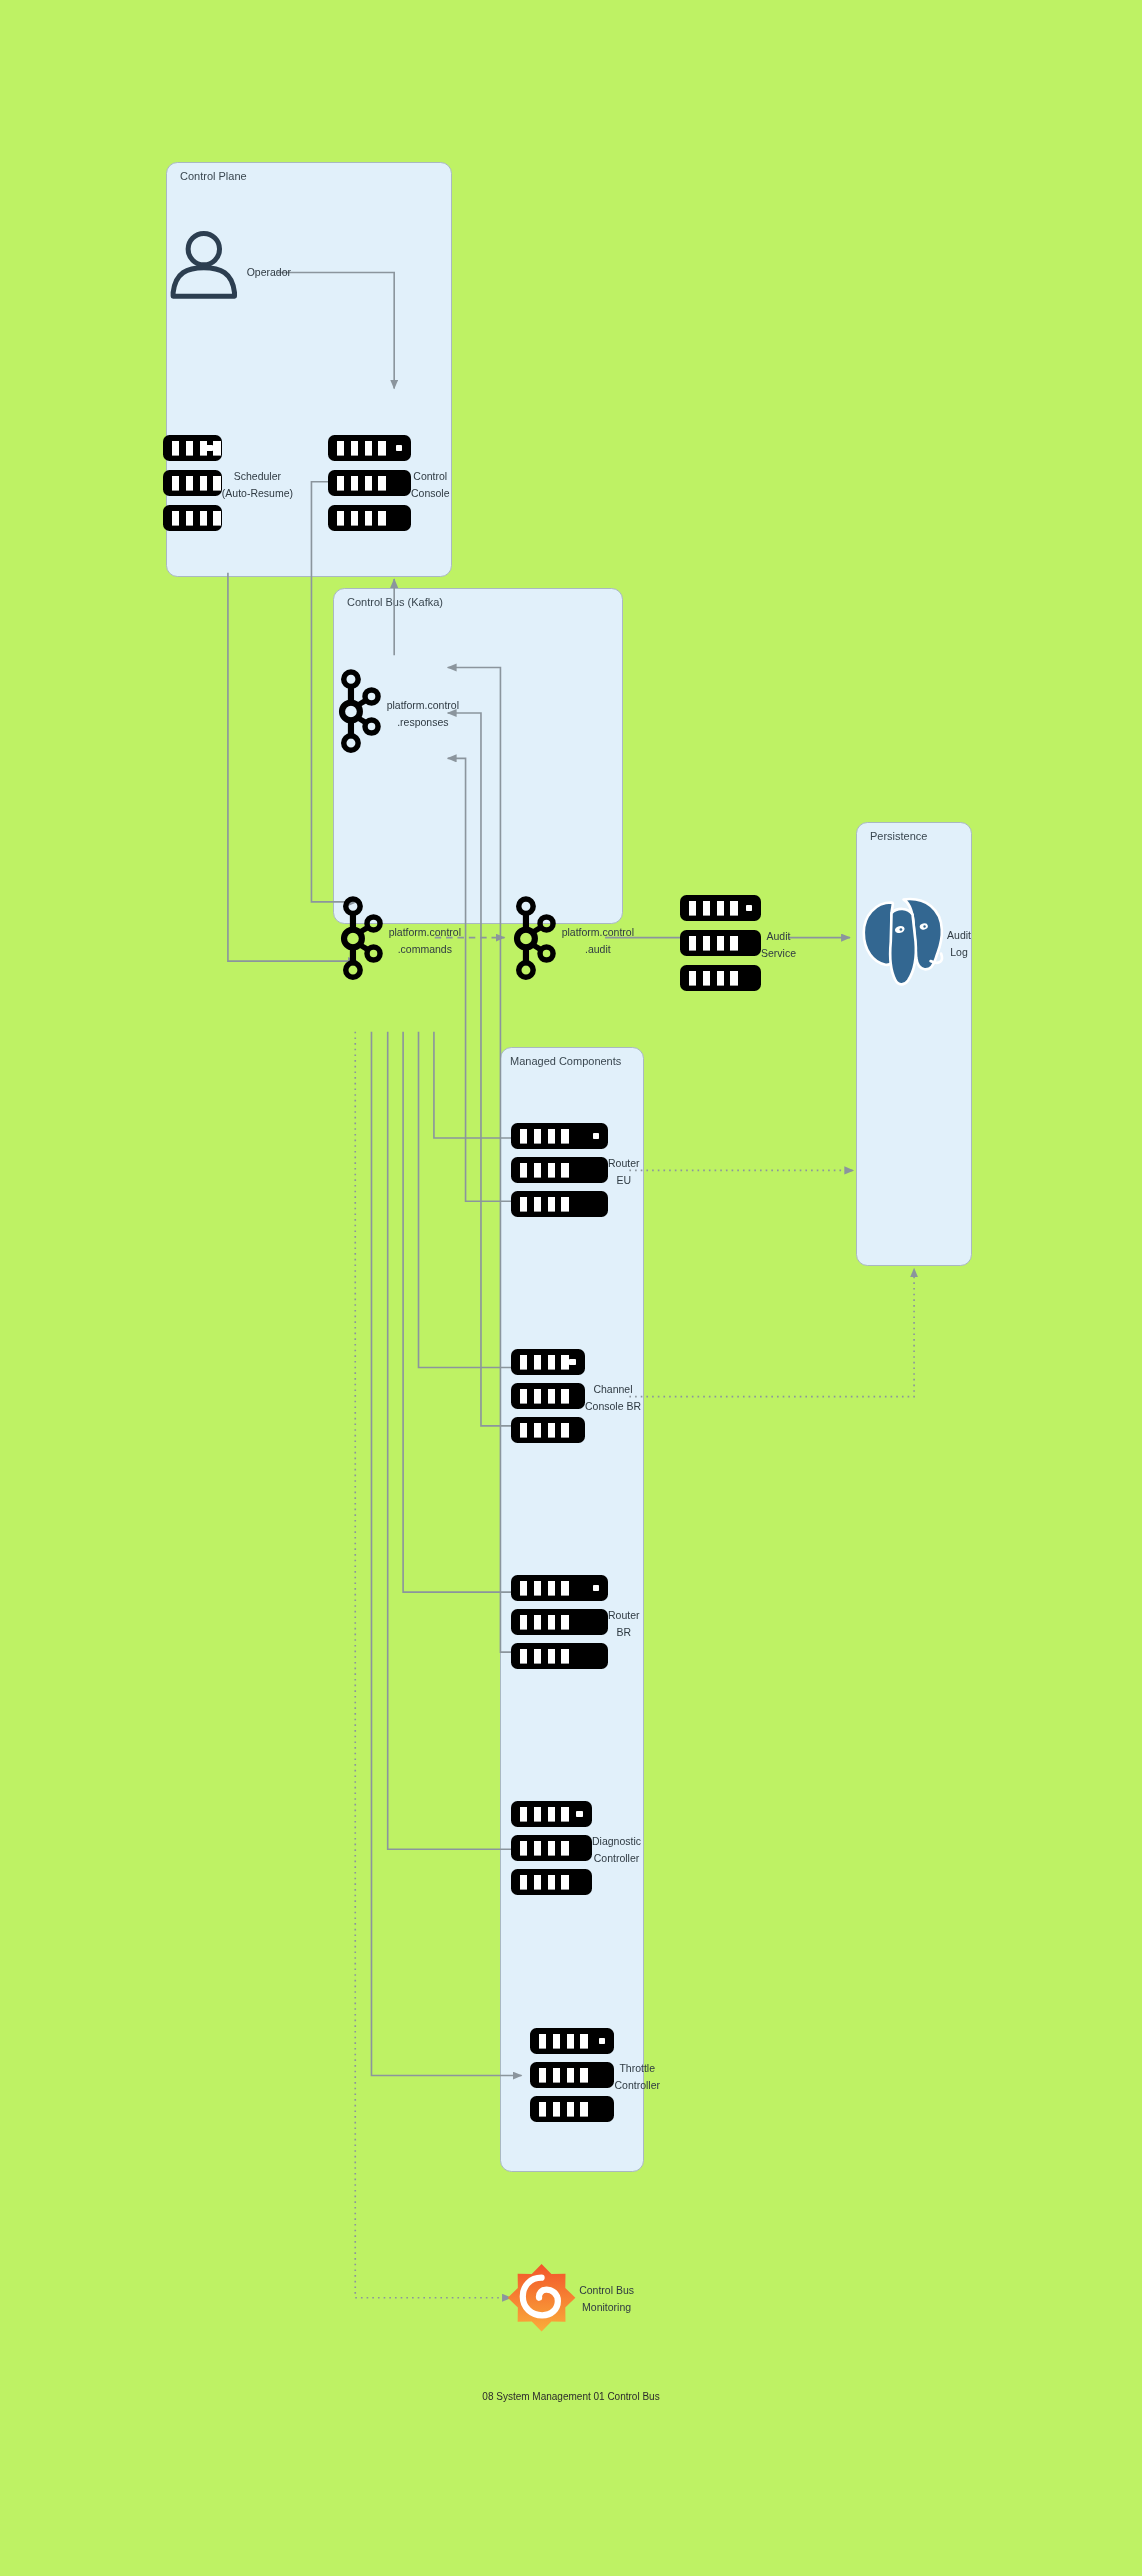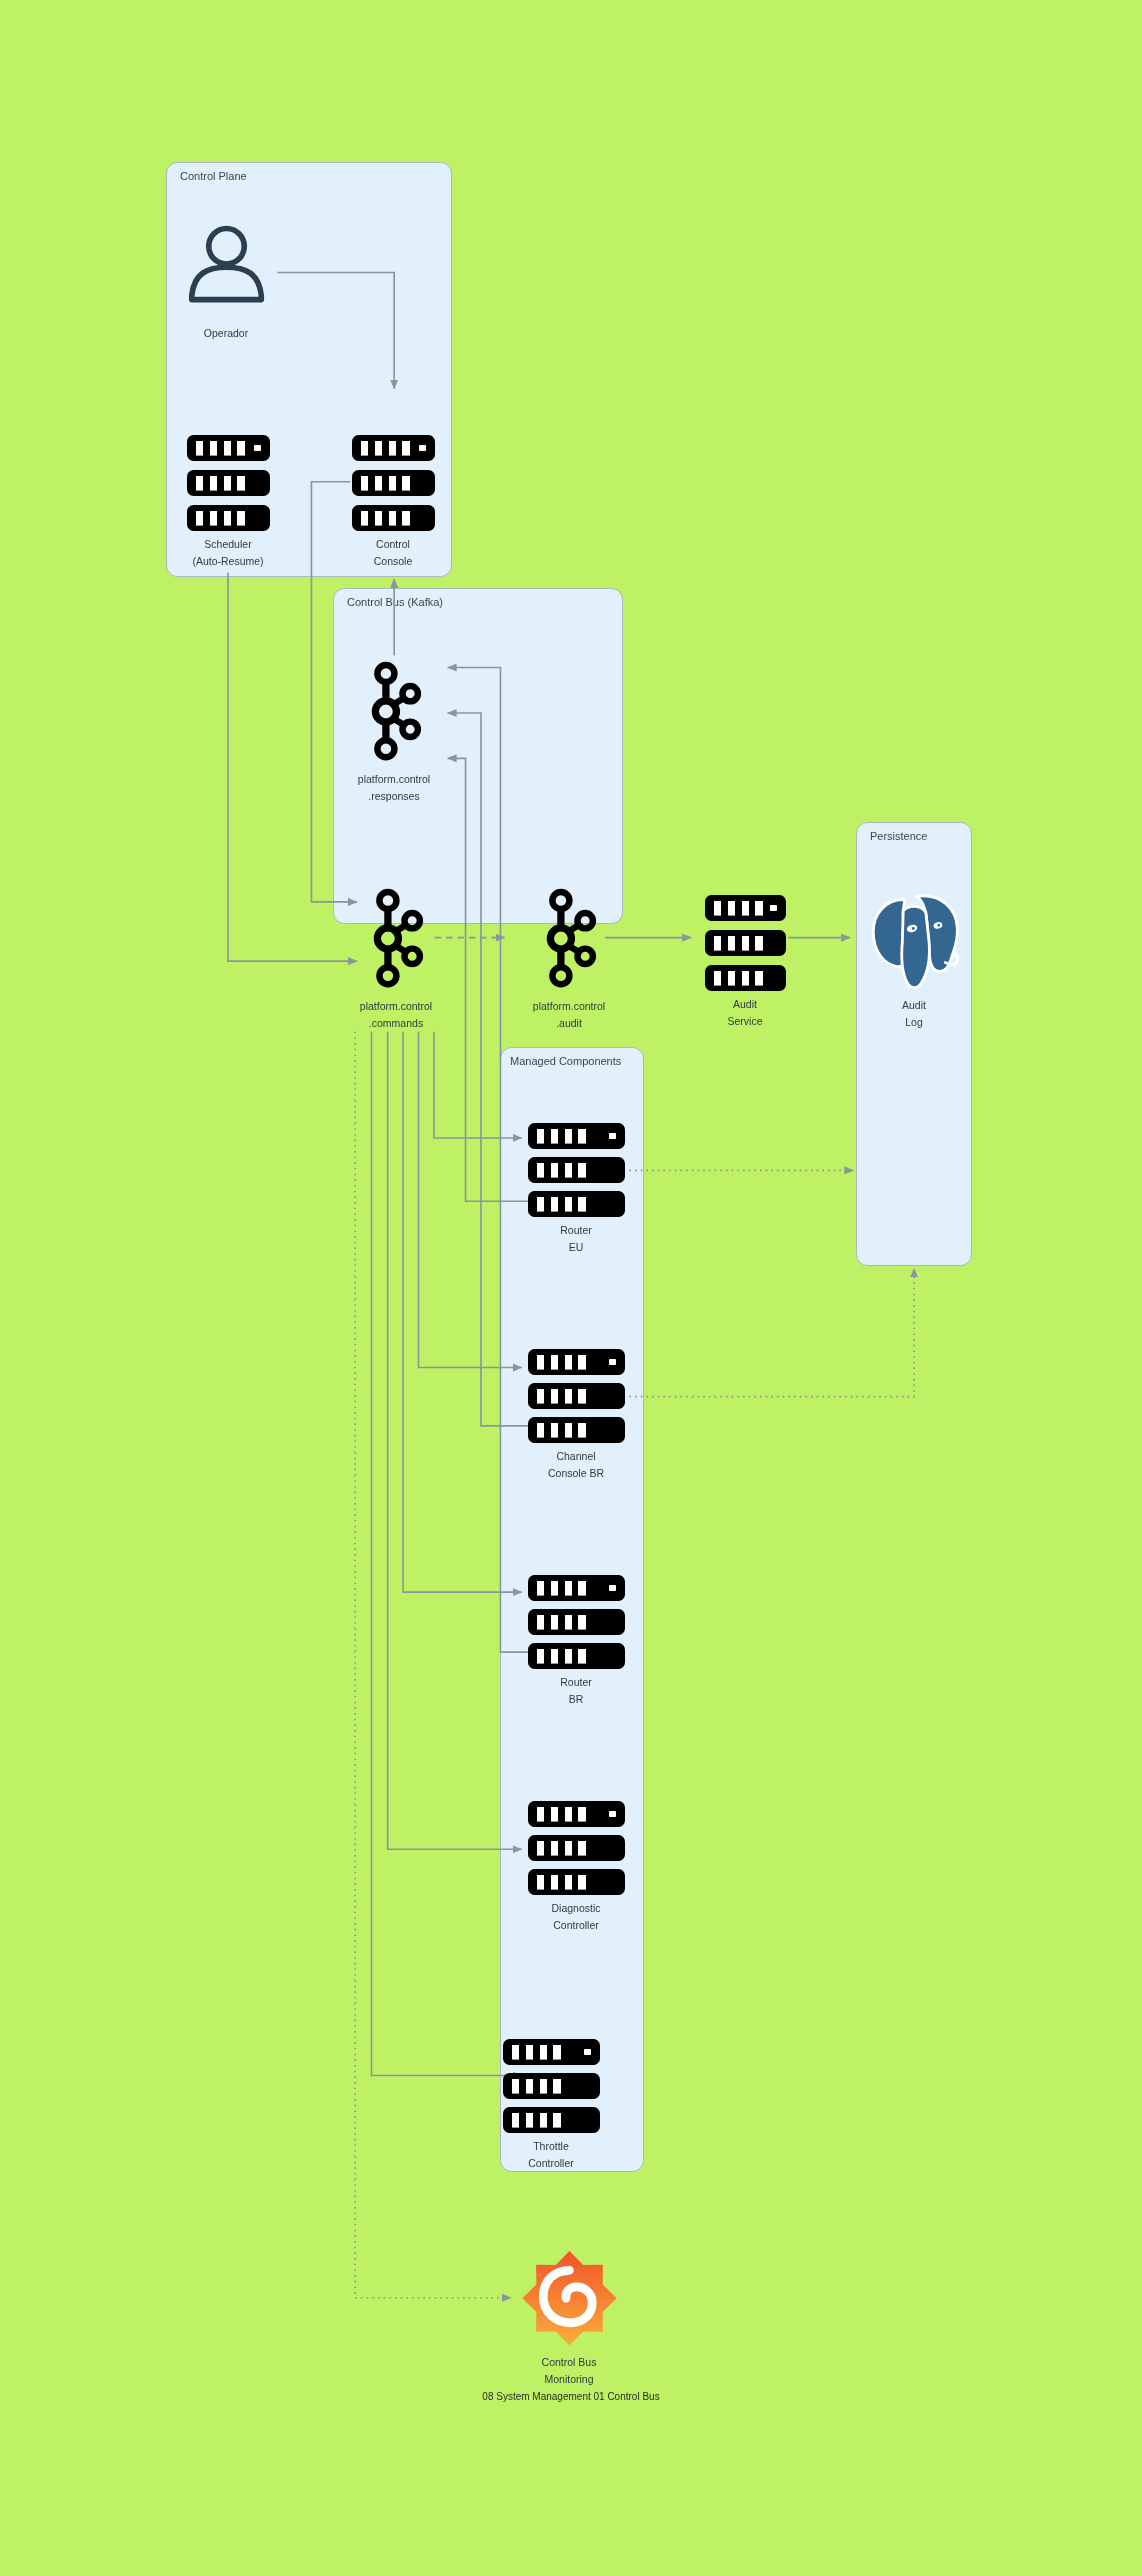--- a/index.html
+++ b/index.html
@@ -1,21 +1,21 @@
 <!DOCTYPE html>
 <html style="font-size:13px"><head>
 <meta charset="utf-8">
 <style>
   html,body{margin:0;padding:0;background:#fff;}
   .canvas{position:relative;width:1142px;height:2576px;background:#bef264;
           font-family:"Liberation Sans",sans-serif;overflow:hidden;}
   .group{position:absolute;background:#e1f0fa;border:0.8px solid #a9b8c1;border-radius:11.4px;box-sizing:border-box;}
   .group-label{position:absolute;top:7.3px;left:13px;font-size:11px;color:#3a4750;white-space:nowrap;}
   .wires{position:absolute;left:0;top:0;}
-  .node{position:absolute;display:flex;flex-direction:column;align-items:center;}
+  .node{position:absolute;display:flex;align-items:center;}
   .nlabel{margin-top:4.9px;font-size:10.5px;line-height:17px;color:#2f3a42;text-align:center;white-space:nowrap;}
   .srv{display:flex;flex-direction:column;gap:9px;width:83px;}
   .srv.wide{width:97px;gap:8px;}
   .srv.svc{width:81px;}
   .srv-row{position:relative;height:26px;background:#000;border-radius:6.5px;
            background-image:repeating-linear-gradient(90deg,#fff 0 7.3px,rgba(0,0,0,0) 7.3px 13.8px);
            background-size:49px 14.6px;background-position:9px 5.7px;background-repeat:no-repeat;}
   .srv-row.first::after{content:"";position:absolute;right:9px;top:9.7px;width:6.5px;height:6.5px;background:#fff;border-radius:0.8px;}
   .caption{position:absolute;left:0;top:2391px;width:1142px;text-align:center;font-size:10px;color:#2b2b2b;}
 </style>
@@ -232,21 +232,21 @@
       <div class="srv-row first"></div>
         <div class="srv-row"></div>
         <div class="srv-row"></div>
     </div>
     <div class="nlabel">
       <div>Diagnostic</div>
         <div>Controller</div>
     </div>
   </div>
 
-  <div class="node" style="left:486px;top:2028px;width:130px;margin-top:11px;">
+  <div class="node" style="left:530px;top:2028px;width:130px;">
     <div class="srv wide">
       <div class="srv-row first"></div>
         <div class="srv-row"></div>
         <div class="srv-row"></div>
     </div>
     <div class="nlabel">
       <div>Throttle</div>
         <div>Controller</div>
     </div>
   </div>

